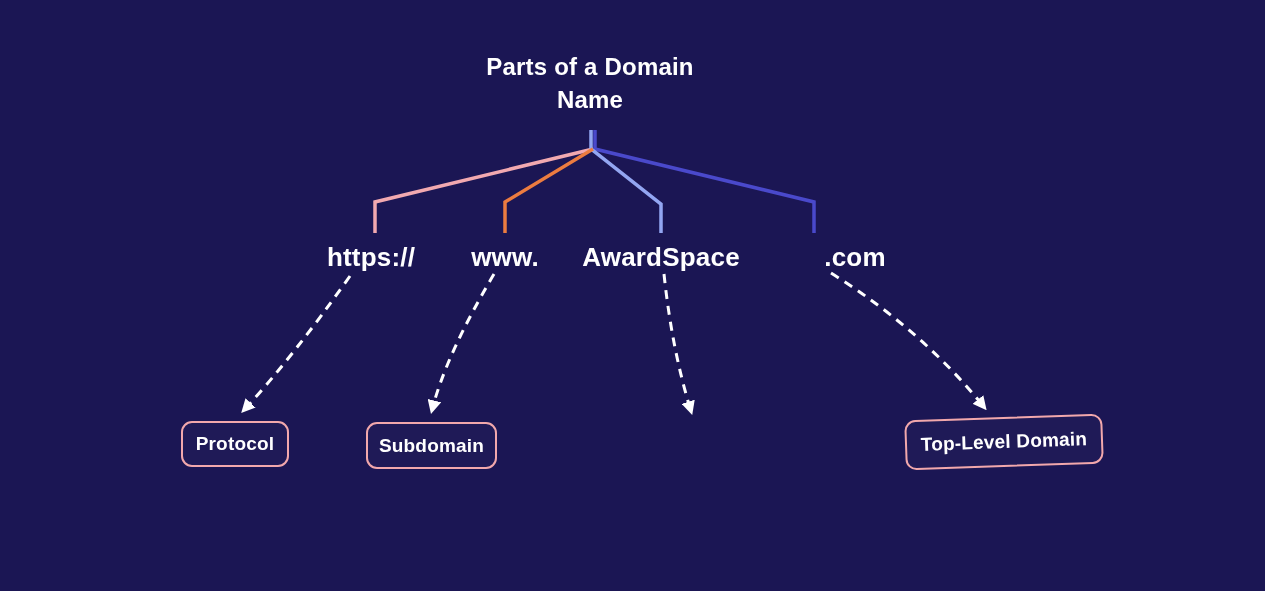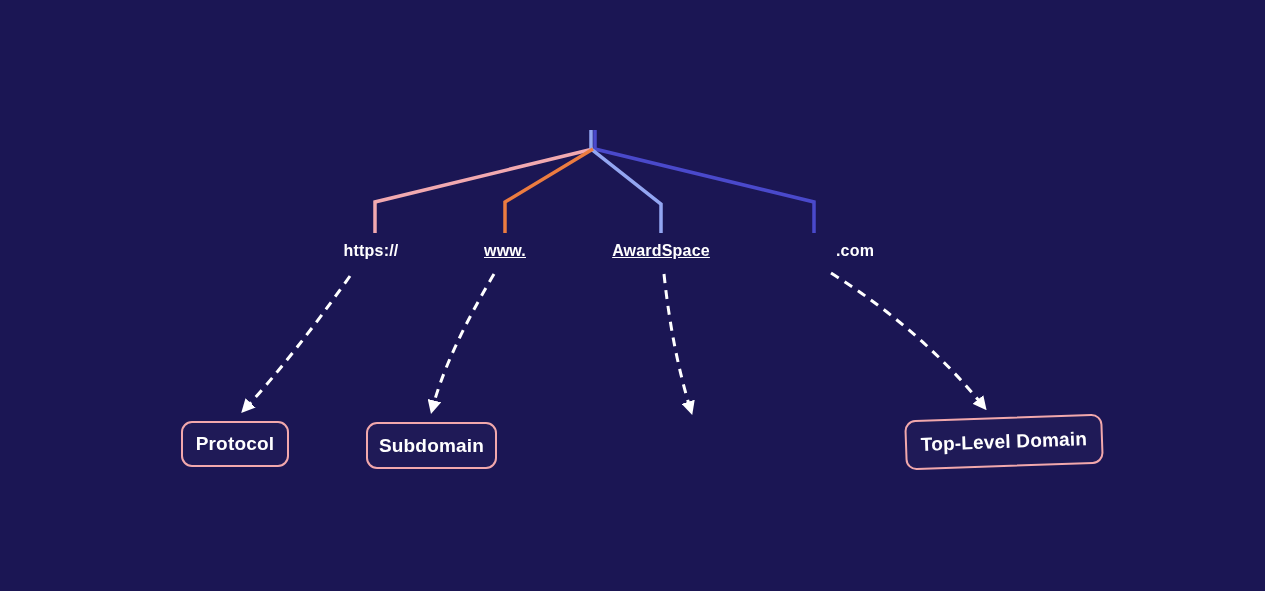--- a/index.html
+++ b/index.html
@@ -17,21 +17,21 @@
     font-size:24px;
     font-weight:bold;
     line-height:33px;
     letter-spacing:.2px;
   }
   svg.layer{position:absolute;left:0;top:0;}
   .node-label{
     position:absolute;
     transform:translateX(-50%);
     color:#fff;
-    font-size:16px;
+    font-size:26px;
     font-weight:bold;
     letter-spacing:.2px;
     white-space:nowrap;
   }
   .part-box{
     position:absolute;
     box-sizing:border-box;
     border:2px solid #f2a8ac;
     border-radius:11px;
     display:flex;
@@ -47,42 +47,43 @@
   .box-protocol{left:181px;top:421px;width:108px;height:46px;}
   .box-subdomain{left:366px;top:422px;width:131px;height:47px;}
   .box-second-level{left:583px;top:421px;width:232px;height:49px;}
   .box-top-level{left:905px;top:417px;width:198px;height:50px;transform:rotate(-2deg);}
 </style>
 </head>
 <body>
 
 <div class="canvas" style="background: rgb(27, 22, 84);">
 
+  <div class="title">Parts of a Domain Name</div>
 
   <svg class="layer" width="1265" height="591" viewBox="0 0 1265 591">
     <defs>
       <marker id="arrowhead" viewBox="0 0 10 10" refX="7" refY="5" markerWidth="4.6" markerHeight="4.6" orient="auto-start-reverse">
         <path d="M0,0 L10,5 L0,10 Z" fill="#ffffff"></path>
       </marker>
     </defs>
 
     <path d="M 593 149 L 375 202 L 375 233" fill="none" stroke-width="3.5" stroke="#f2a9b0"></path>
     <path d="M 595 130 L 595 149 L 814 202 L 814 233" fill="none" stroke-width="3.5" stroke="#4a49cb"></path>
     <path d="M 591 130 L 591 149 L 661 204 L 661 233" fill="none" stroke-width="3.5" stroke="#93a6f2"></path>
     <path d="M 593 149 L 505 202 L 505 233" fill="none" stroke-width="3.5" stroke="#ec7c40"></path>
 
     <path d="M 350 276 Q 292 358 244 410" fill="none" stroke-width="3" stroke-dasharray="9 7" marker-end="url(#arrowhead)" stroke="#ffffff"></path>
     <path d="M 494 274 Q 446 355 432 410" fill="none" stroke-width="3" stroke-dasharray="9 7" marker-end="url(#arrowhead)" stroke="#ffffff"></path>
     <path d="M 664 274 Q 672 350 691 411" fill="none" stroke-width="3" stroke-dasharray="9 7" marker-end="url(#arrowhead)" stroke="#ffffff"></path>
     <path d="M 831 273 Q 922 330 984 407" fill="none" stroke-width="3" stroke-dasharray="9 7" marker-end="url(#arrowhead)" stroke="#ffffff"></path>
   </svg>
 
   <div class="node-label" style="left:371px;top:242px;">https://</div>
-  <div class="node-label" style="left:505px;top:242px;text-decoration:underline;">www.</div>
-  <div class="node-label" style="left:661px;top:242px;text-decoration:underline;">AwardSpace</div>
+  <div class="node-label" style="left:505px;top:242px;">www.</div>
+  <div class="node-label" style="left:661px;top:242px;">AwardSpace</div>
   <div class="node-label" style="left:815px;top:242px;margin-left:40px;">.com</div>
 
   <div class="part-box box-protocol" style="border-color: rgb(242, 168, 172);">
     <span>Protocol</span>
   </div>
   <div class="part-box box-subdomain" style="border-color: rgb(242, 168, 172); justify-content: center;">
     <span>Subdomain</span>
   </div>
   <div class="part-box box-top-level" style="border-color: rgb(242, 168, 172);">
     <span>Top-Level Domain</span>

